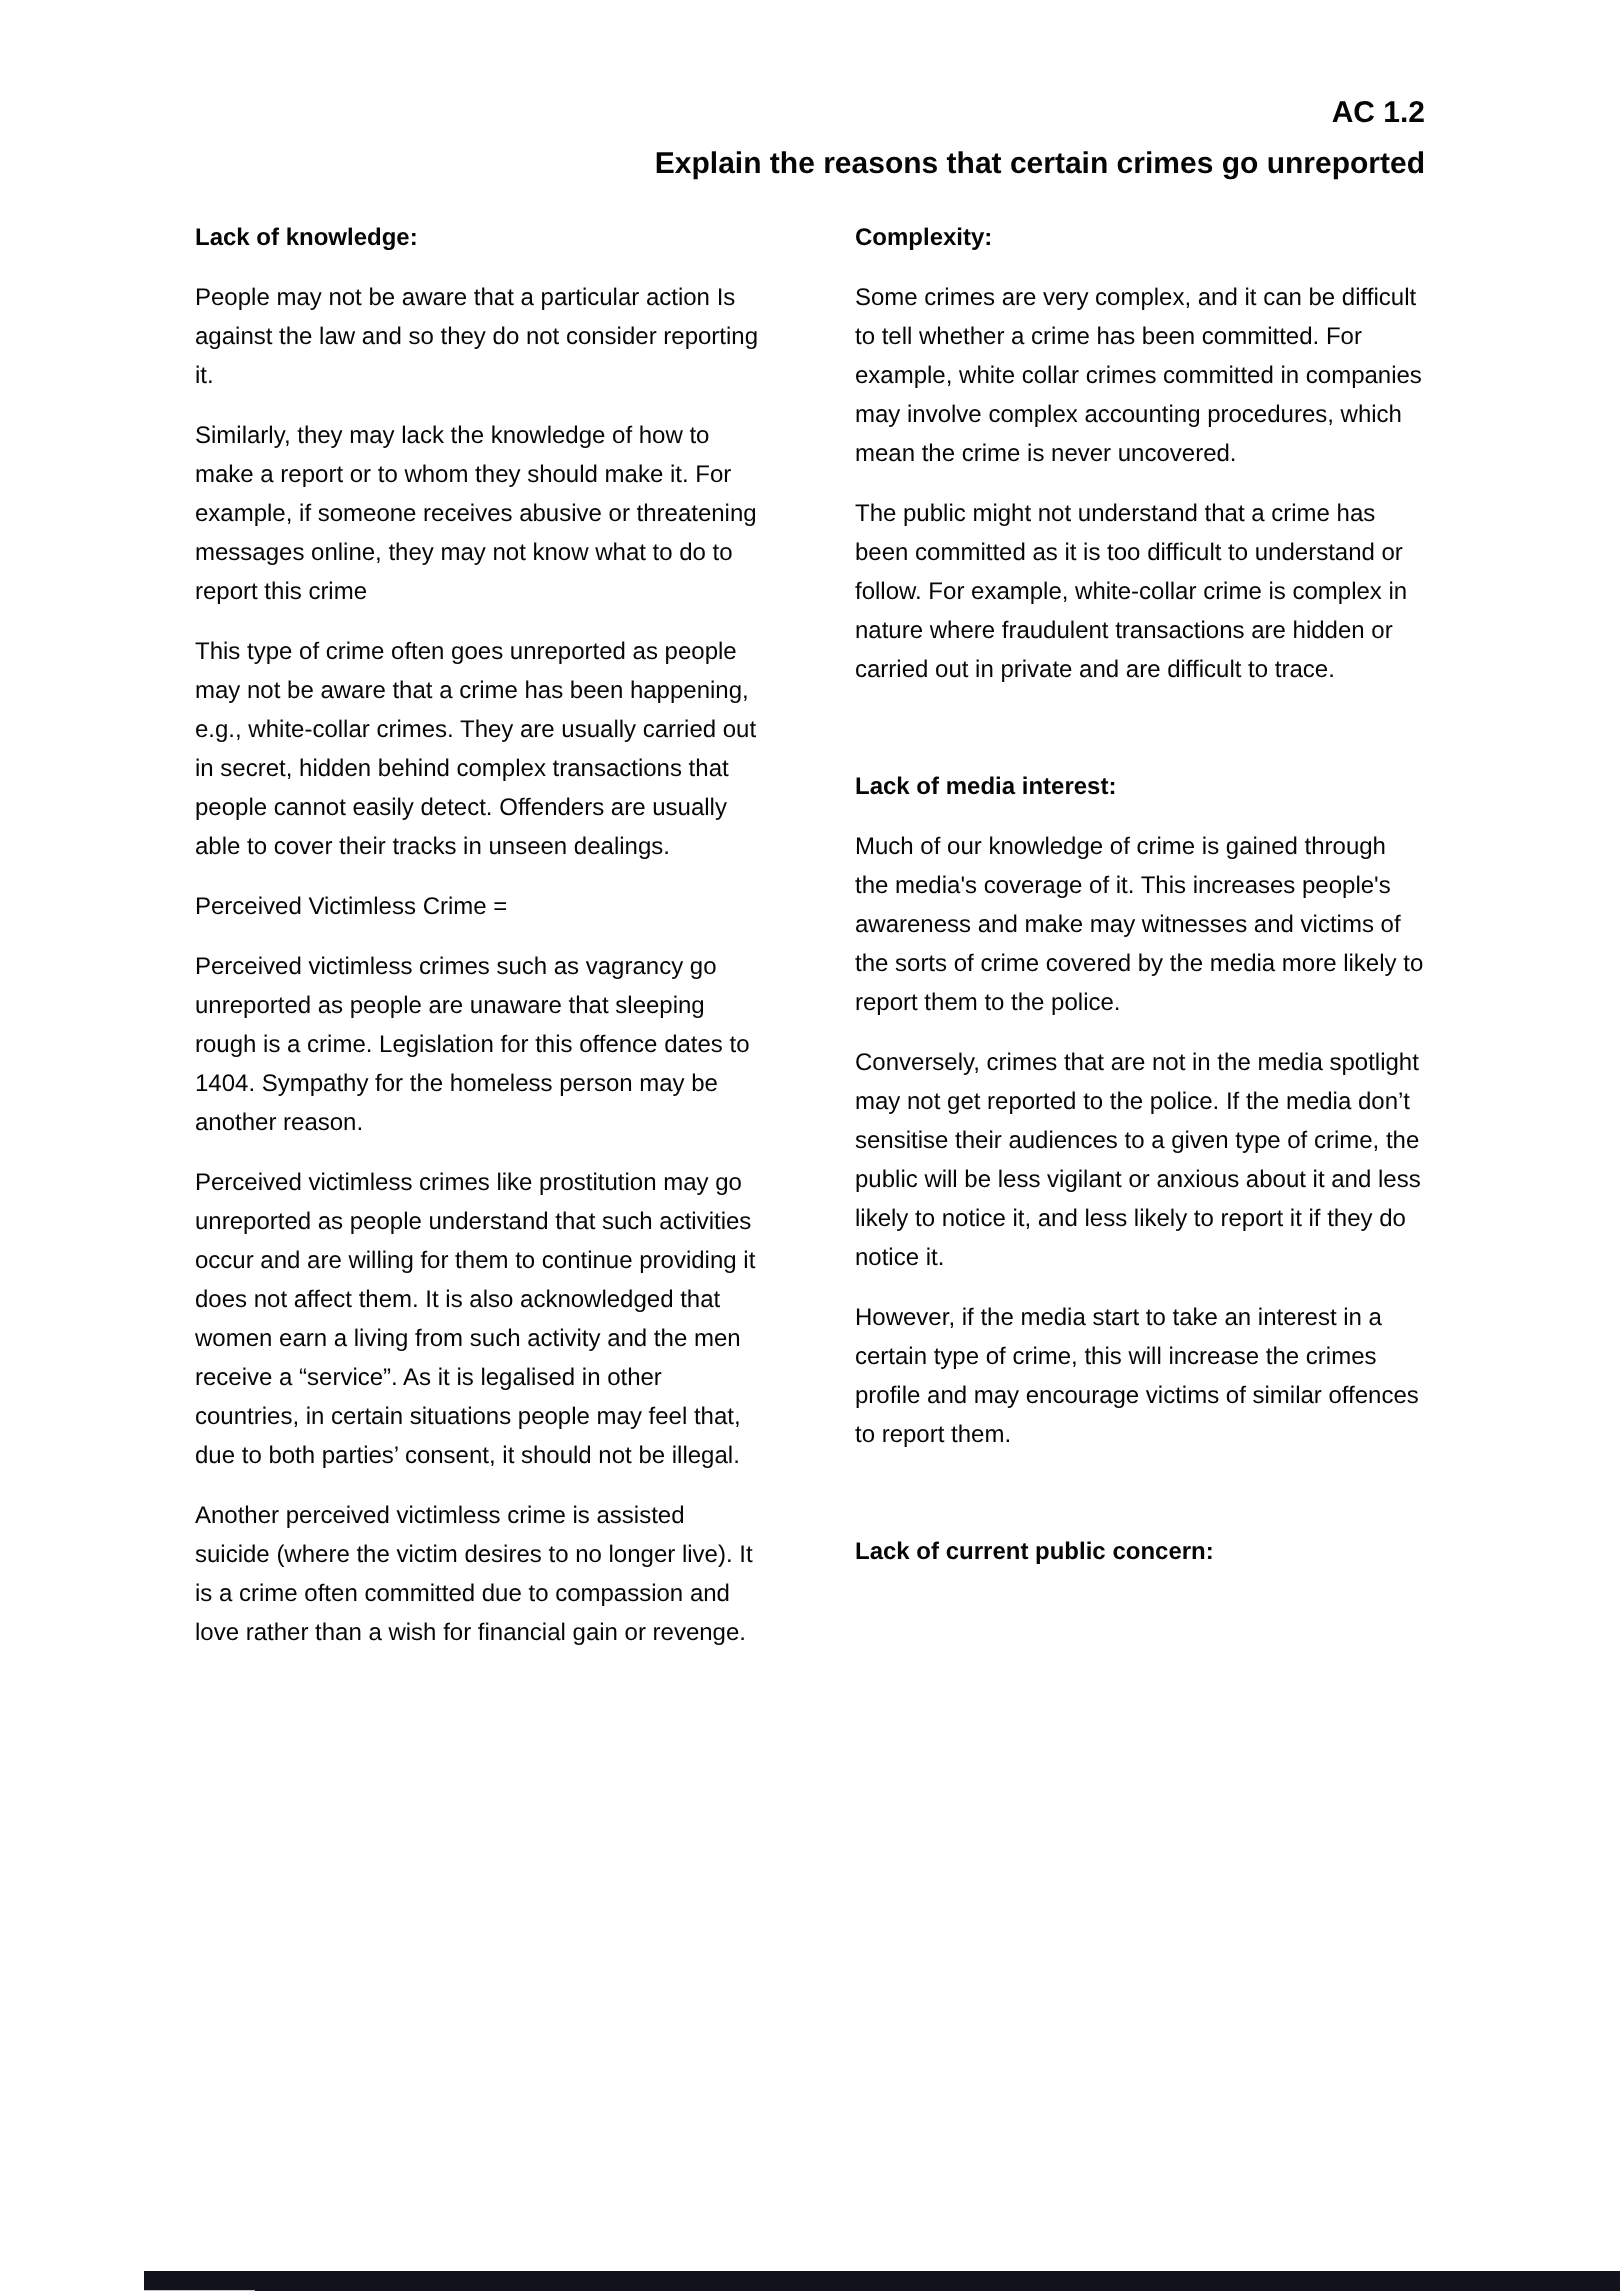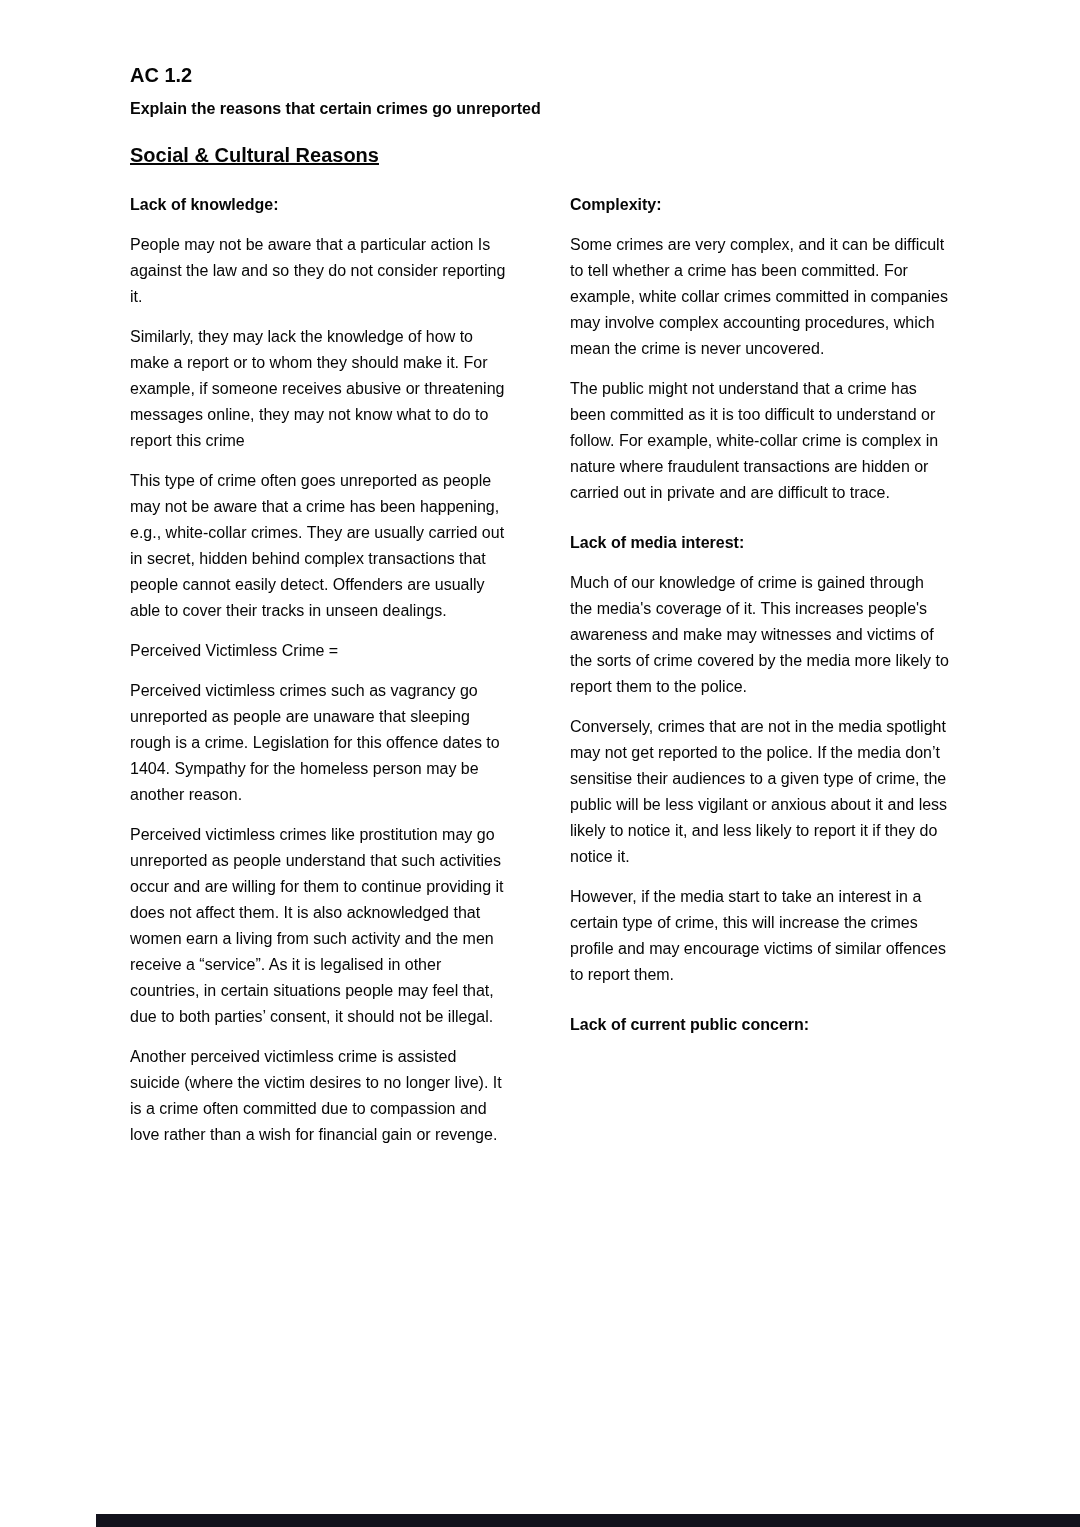--- a/index.html
+++ b/index.html
@@ -8,28 +8,28 @@
     width: 1080px;
     height: 1527px;
     position: relative;
     overflow: hidden;
     font-family: "Liberation Sans", sans-serif;
     color: #060606;
   }
   .page {
     padding: 62px 130px 0 130px;
   }
-  .doc-header { text-align: left; }
+  .doc-header { text-align: right; }
   .doc-title {
     font-size: 20px;
     font-weight: 700;
     line-height: 26px;
   }
   .doc-subtitle {
-    font-size: 16px;
+    font-size: 20px;
     font-weight: 700;
     line-height: 26px;
     margin-top: 8px;
   }
   .section-heading {
     display: inline-block;
     font-size: 20px;
     font-weight: 700;
     line-height: 26px;
     margin-top: 20px;
@@ -48,42 +48,39 @@
   .col h4 {
     font-size: 16px;
     font-weight: 700;
     line-height: 26px;
     margin-bottom: 14px;
   }
   .col p {
     margin-bottom: 14px;
   }
   .gap-top {
-    margin-top: 24px;
+    margin-top: 52px;
   }
   .bottom-bar {
     position: absolute;
     left: 96px;
     right: 0;
     bottom: 0;
     height: 13px;
     background: #12121c;
   }
 </style>
 </head>
 <body>
 
 <div class="page">
 
   <header class="doc-header">
     <div class="doc-title">AC 1.2</div>
     <div class="doc-subtitle">Explain the reasons that certain crimes go unreported</div>
-    <div>
-      <span class="section-heading">Social &amp; Cultural Reasons</span>
-    </div>
   </header>
 
   <div class="columns">
 
     <section class="col">
       <h4>Lack of knowledge:</h4>
       <p>People may not be aware that a particular action Is against the law and so they do not consider reporting it.</p>
       <p>Similarly, they may lack the knowledge of how to make a report or to whom they should make it. For example, if someone receives abusive or threatening messages online, they may not know what to do to report this crime</p>
       <p>This type of crime often goes unreported as people may not be aware that a crime has been happening, e.g., white-collar crimes. They are usually carried out in secret, hidden behind complex transactions that people cannot easily detect. Offenders are usually able to cover their tracks in unseen dealings.</p>
       <p>Perceived Victimless Crime =</p>

